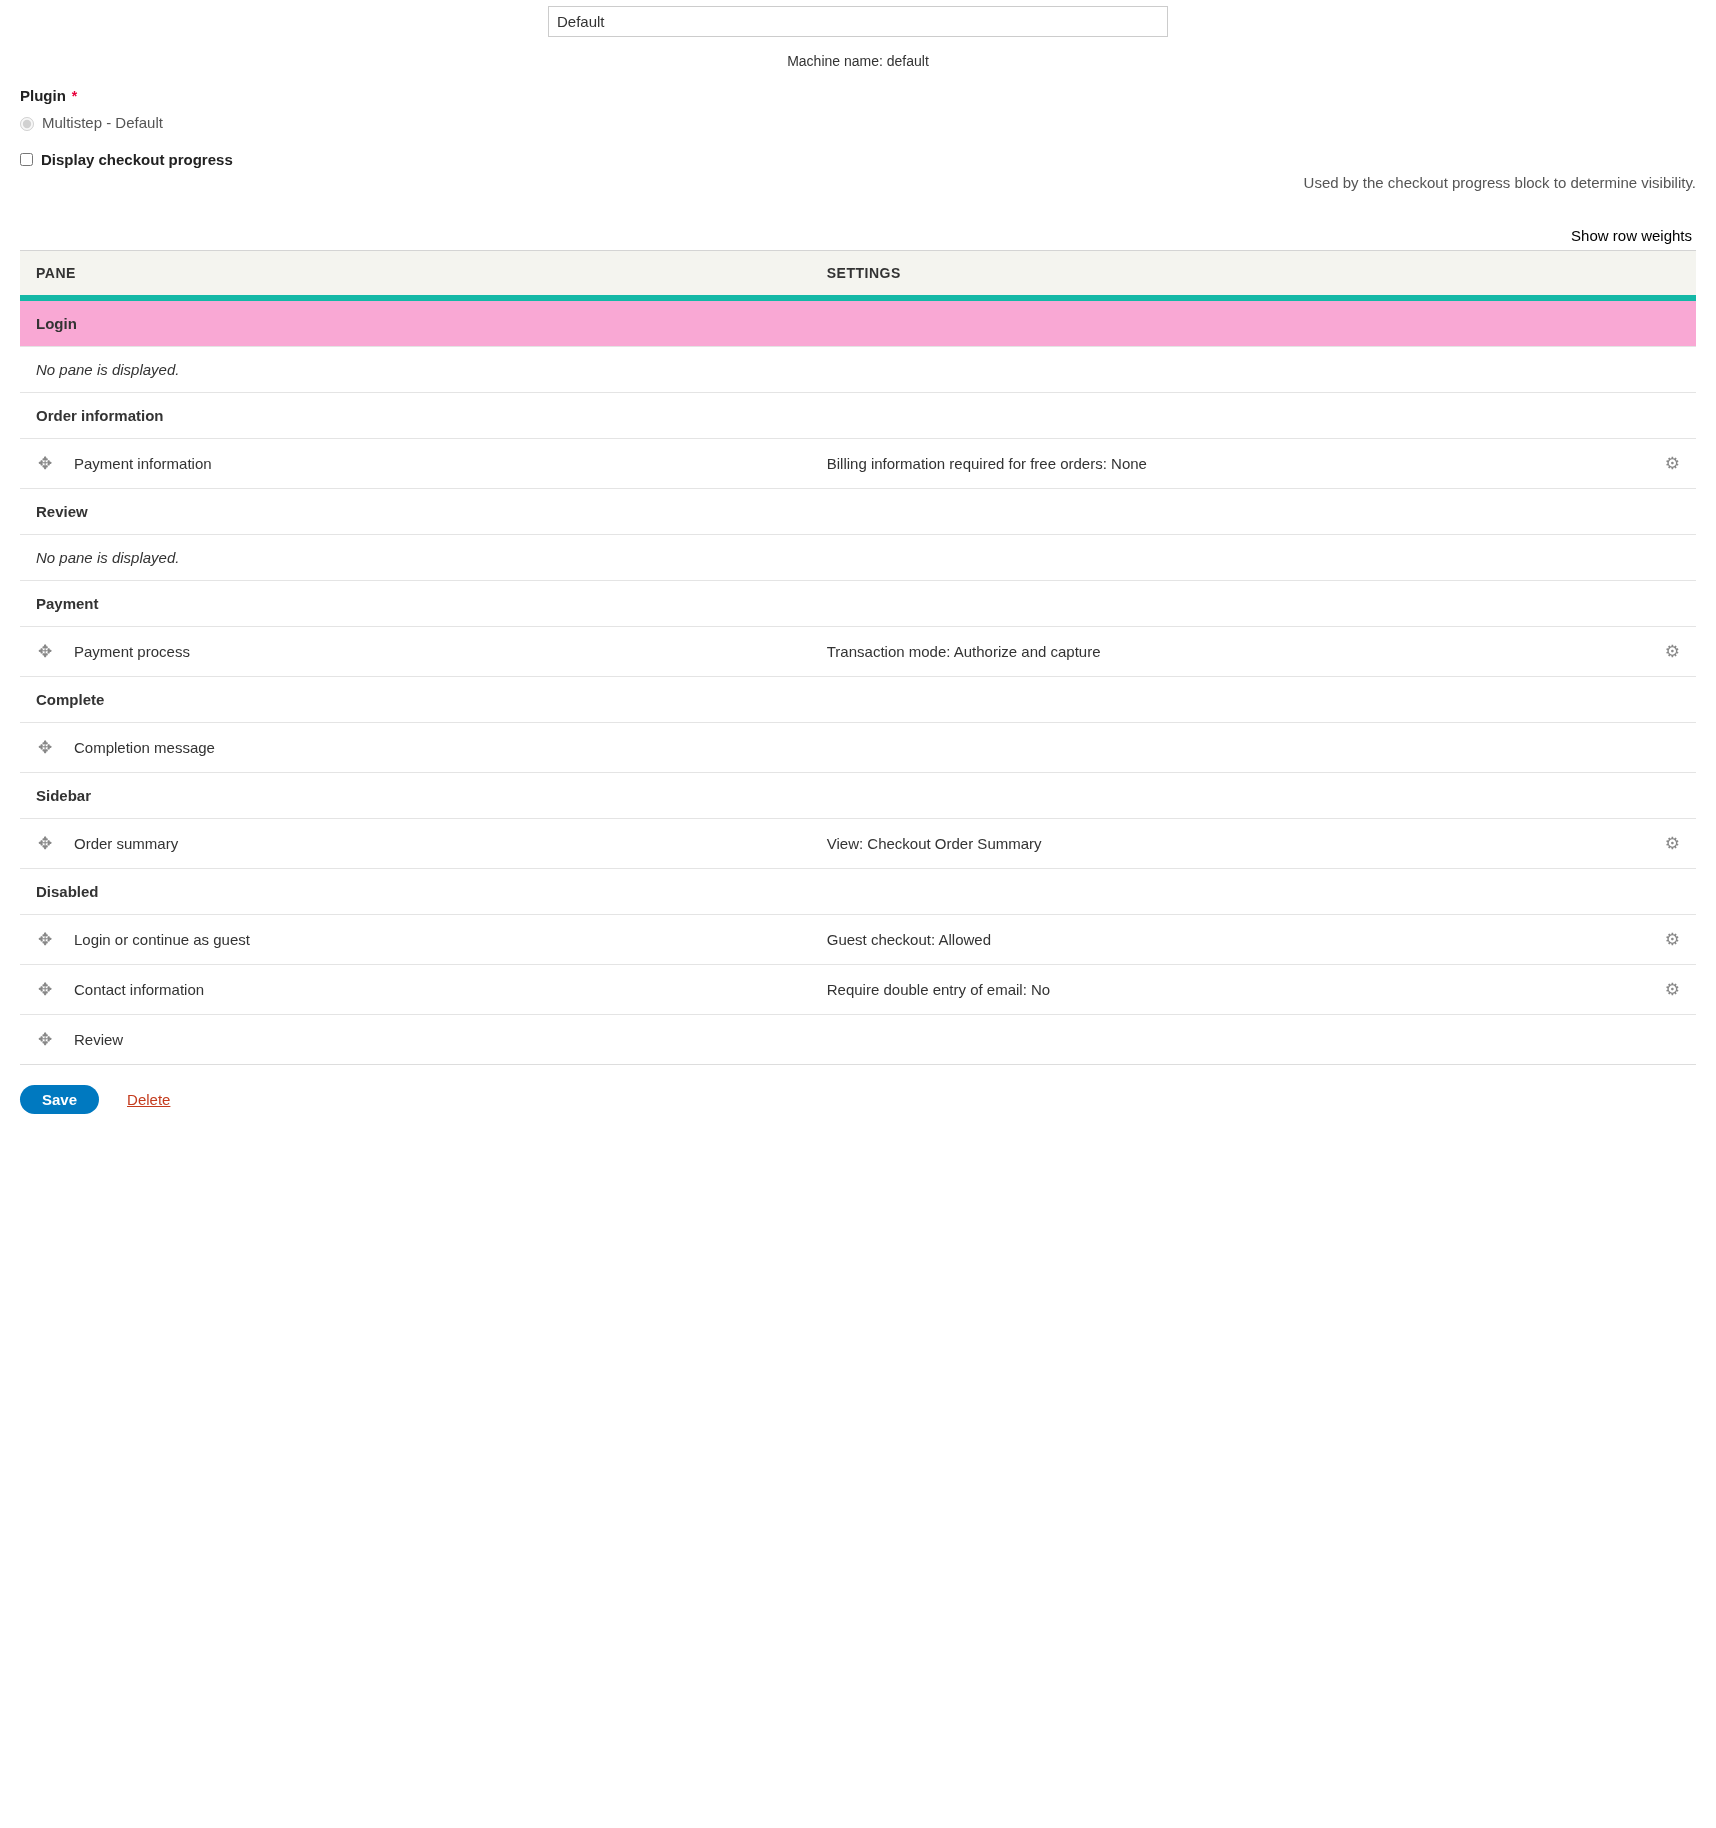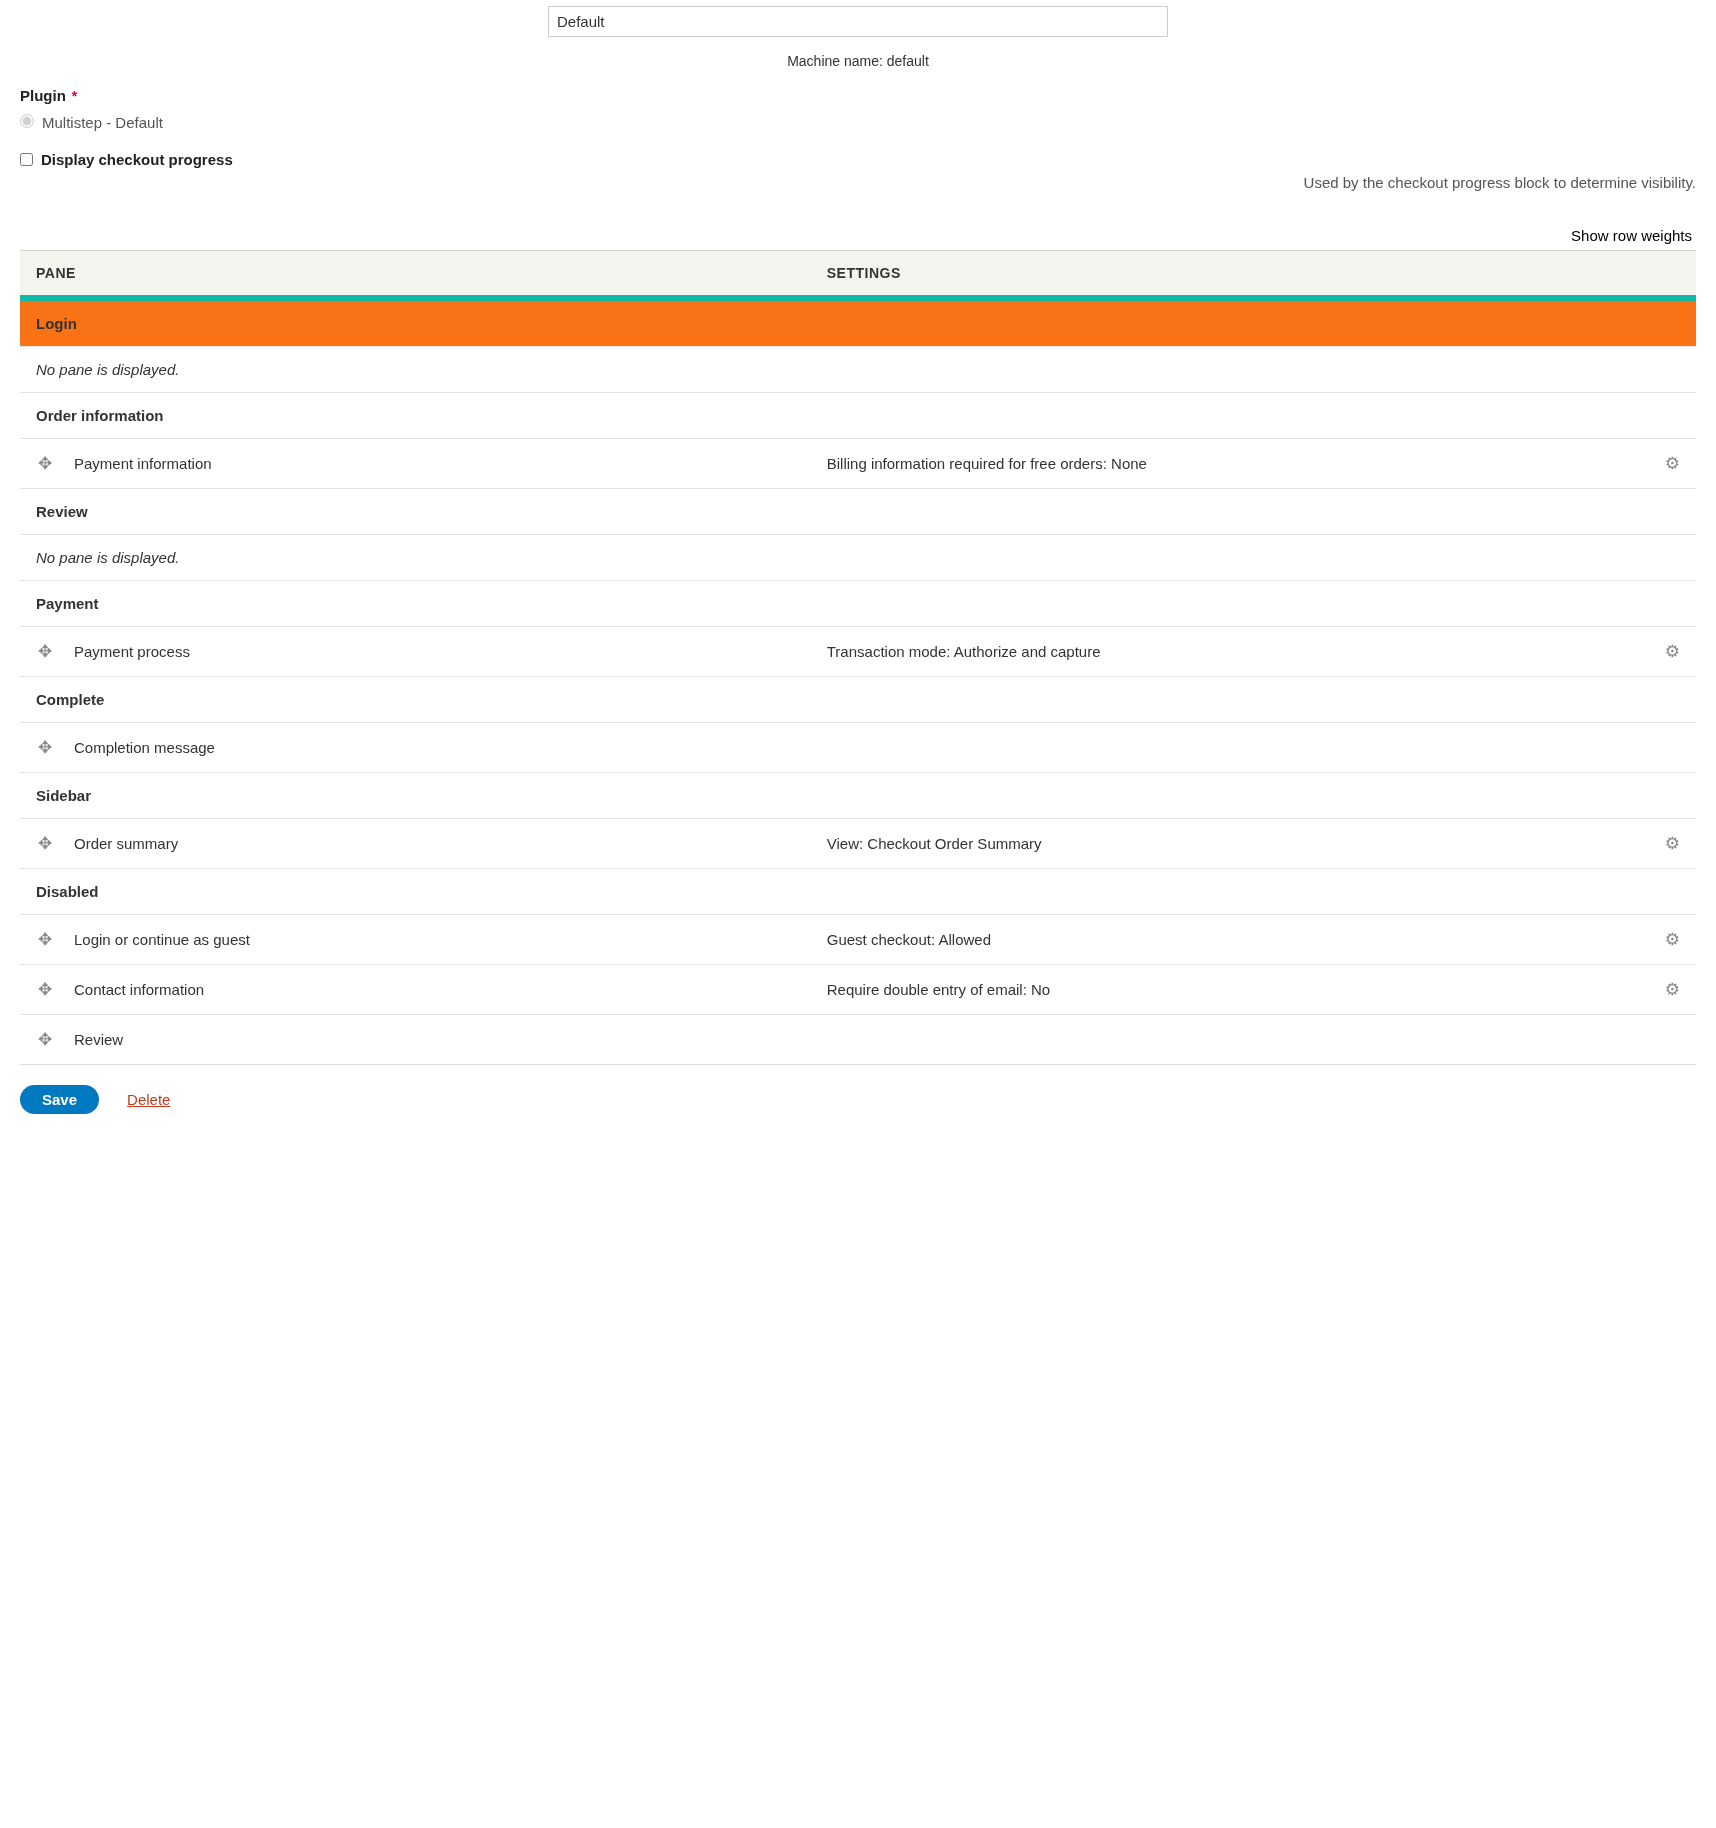--- a/index.html
+++ b/index.html
@@ -32,21 +32,21 @@
   .plugin-section { margin-top: 18px; }
   .plugin-label {
     font-weight: 700;
     font-size: 15px;
     color: #222;
   }
   .required { color: #e8003c; font-weight: 700; margin-left: 2px; }
   .radio-row {
     margin-top: 10px;
     display: flex;
-    align-items: flex-start;
+    align-items: flex-end;
     gap: 8px;
     color: #555;
     font-size: 15px;
   }
   .radio-row input[type=radio] { width: 14px; height: 14px; }
   .checkbox-row {
     margin-top: 20px;
     display: flex;
     align-items: center;
     gap: 8px;
@@ -91,21 +91,21 @@
     border-bottom: 6px solid #14b8a6;
   }
   table.panes tbody tr { border-top: 1px solid #e4e4e4; }
   table.panes tbody tr:first-child { border-top: none; }
   table.panes tbody td {
     padding: 14px 16px;
     vertical-align: middle;
     font-size: 15px;
     color: #333;
   }
-  .region-row { background: #f97316; }
+  .region-row { background: #f9a8d4; }
   .region-row td { font-weight: 700; color: #222; padding: 14px 16px; }
   .region-row.plain { background: #fff; }
   .empty-row td { font-style: italic; color: #8a8a8a; }
   .drag-cell {
     display: flex;
     align-items: center;
     gap: 20px;
   }
   .drag-handle {
     color: #888;

